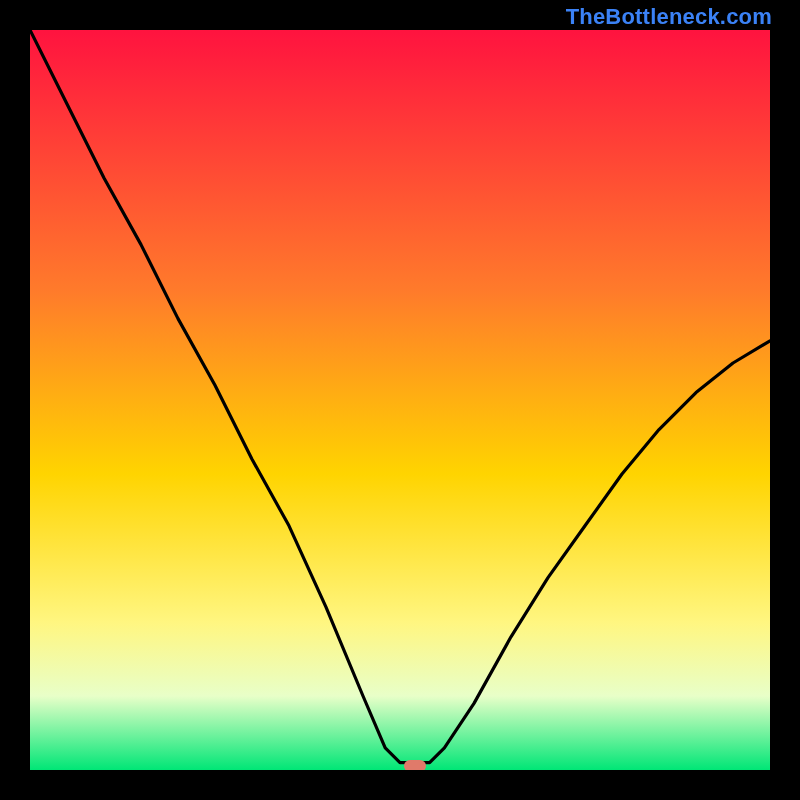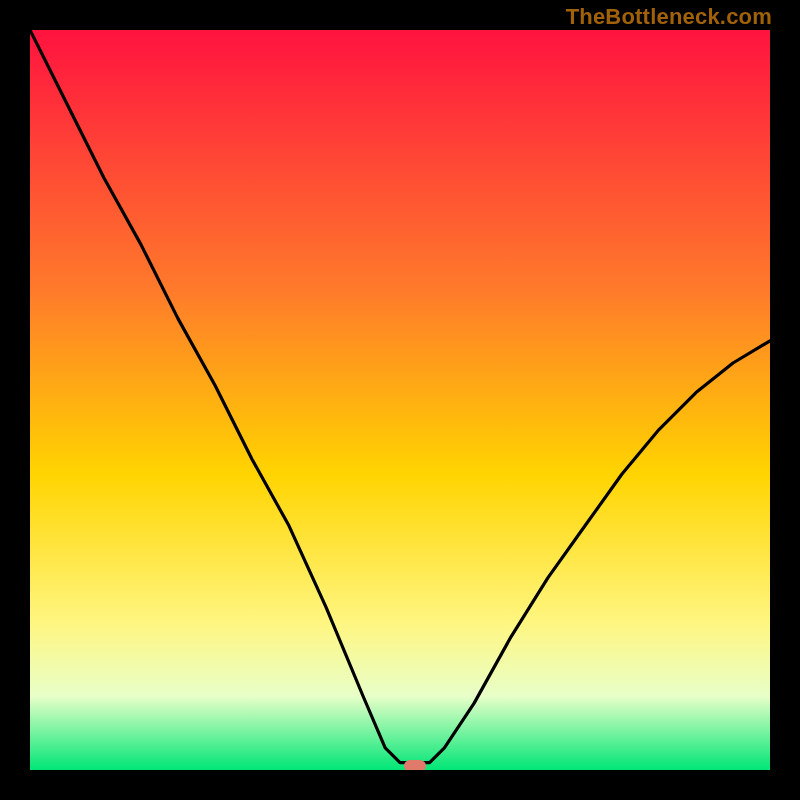--- a/index.html
+++ b/index.html
@@ -47,21 +47,21 @@
     background: #e07a6a;
     transform: translate(-50%, -50%);
   }
   .watermark {
     position: absolute;
     top: 4px;
     right: 28px;
     font-family: Arial, Helvetica, sans-serif;
     font-size: 22px;
     font-weight: 600;
-    color: #a16207;
+    color: #3b82f6;
     letter-spacing: 0.2px;
     user-select: none;
   }
 </style>
 </head>
 <body>
 
 <div class="frame">
   <div class="watermark">TheBottleneck.com</div>
 

